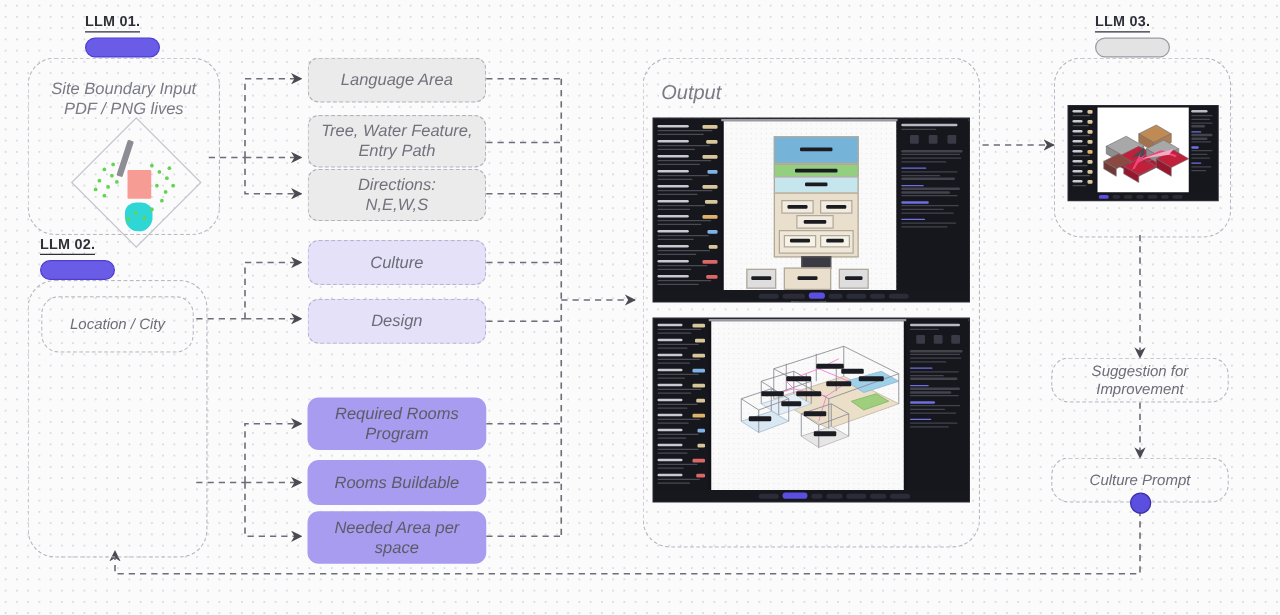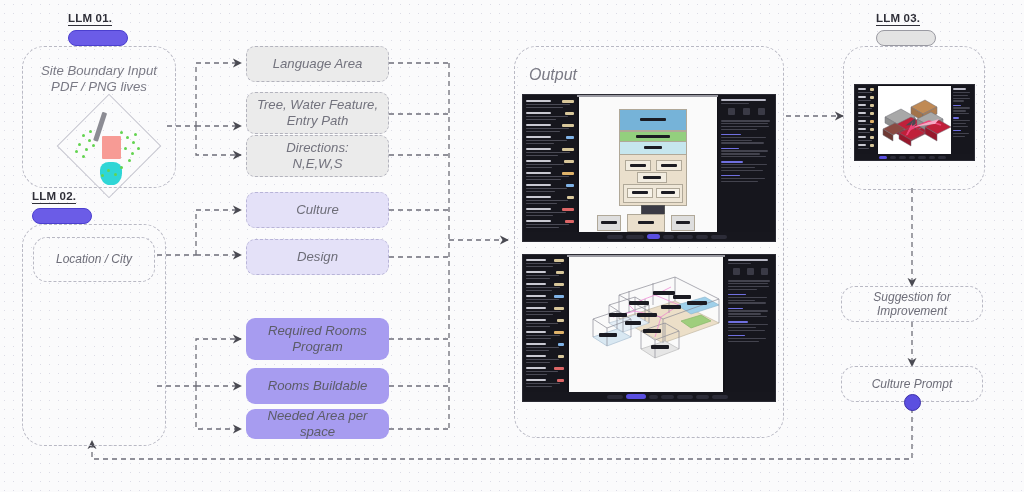--- a/index.html
+++ b/index.html
@@ -235,21 +235,21 @@
   </div>
 <div class="mbox grey" style="left:246px;top:135px;width:143px;height:42px;">
     <span>Directions:<br>N,E,W,S</span>
   </div>
 <div class="mbox lav" style="left:246px;top:192px;width:143px;height:36px;">Culture</div>
 <div class="mbox lav" style="left:246px;top:239px;width:143px;height:36px;">Design</div>
 <div class="mbox purple" style="left:246px;top:318px;width:143px;height:42px;">
     <span>Required Rooms<br>Program</span>
   </div>
 <div class="mbox purple" style="left:246px;top:368px;width:143px;height:36px;">Rooms Buildable</div>
-<div class="mbox purple" style="left:246px;top:409px;width:143px;height:30px;">
+<div class="mbox purple" style="left:246px;top:409px;width:143px;height:42px;">
     <span>Needed Area per<br>space</span>
   </div>
 
 <div class="group" style="left:514px;top:46px;width:268px;height:390px;">
   <div class="caption" style="left:14px;top:18px;width:140px;text-align:left;font-size:16px;">Output</div>
 
   <div class="shot" style="left:8px;top:48px;width:252px;height:146px;">
     <div class="topbar"></div>
     <div class="sb left" style="width:54px;">
       <div class="row" style="top:5px;">

